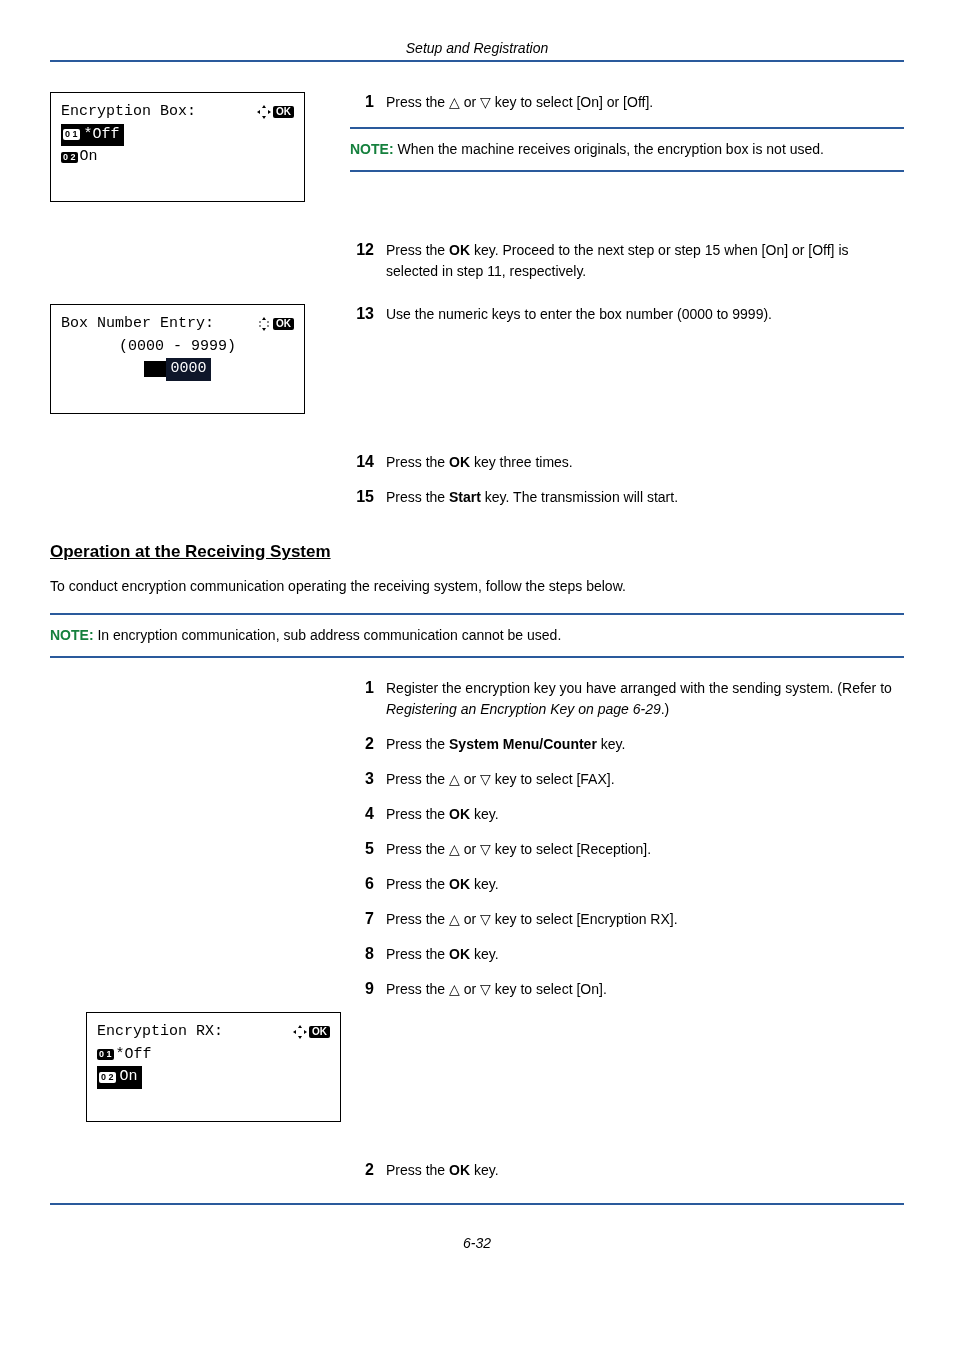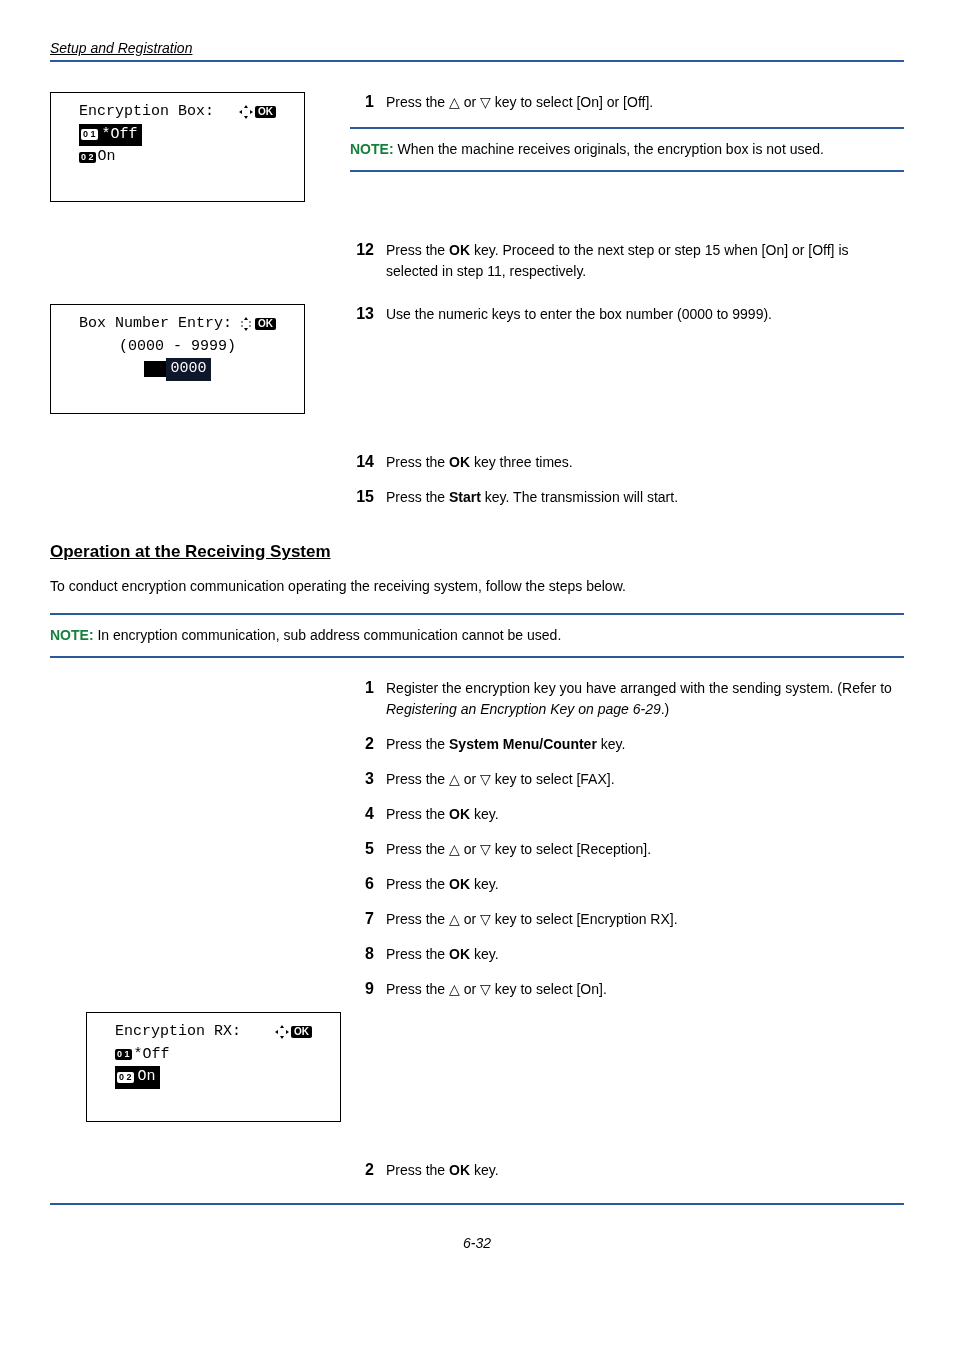--- a/index.html
+++ b/index.html
@@ -6,32 +6,32 @@
   body {
     font-family: Arial, Helvetica, sans-serif;
     font-size: 14px;
     color: #000;
     background: #fff;
     width: 954px;
     margin: 0 auto;
     padding: 40px 50px 30px 50px;
   }
   .header-line { position: relative; margin-bottom: 30px; }
-  .header-text { text-align: left; font-style: italic; font-size: 14px; margin-bottom: 4px; text-decoration: underline; }
+  .header-text { text-align: center; font-style: italic; font-size: 14px; margin-bottom: 4px; }
   .header-rule { border: none; border-top: 2px solid #2a5a9c; }
   
   .two-col { display: flex; gap: 30px; align-items: flex-start; margin-bottom: 8px; }
   .left-col { width: 270px; flex-shrink: 0; }
   .right-col { flex: 1; }
   
   .lcd-box {
     border: 1px solid #000;
     width: 255px;
     height: 110px;
-    padding: 8px 28px;
+    padding: 8px 10px;
     font-family: "Courier New", monospace;
     font-size: 15px;
     line-height: 1.5;
     position: relative;
     margin-bottom: 30px;
   }
   .lcd-row { display: flex; align-items: center; min-height: 22px; }
   .lcd-title { flex: 1; }
   .lcd-icons { display: inline-flex; align-items: center; gap: 2px; }
   .nav-icon svg { display: block; }

